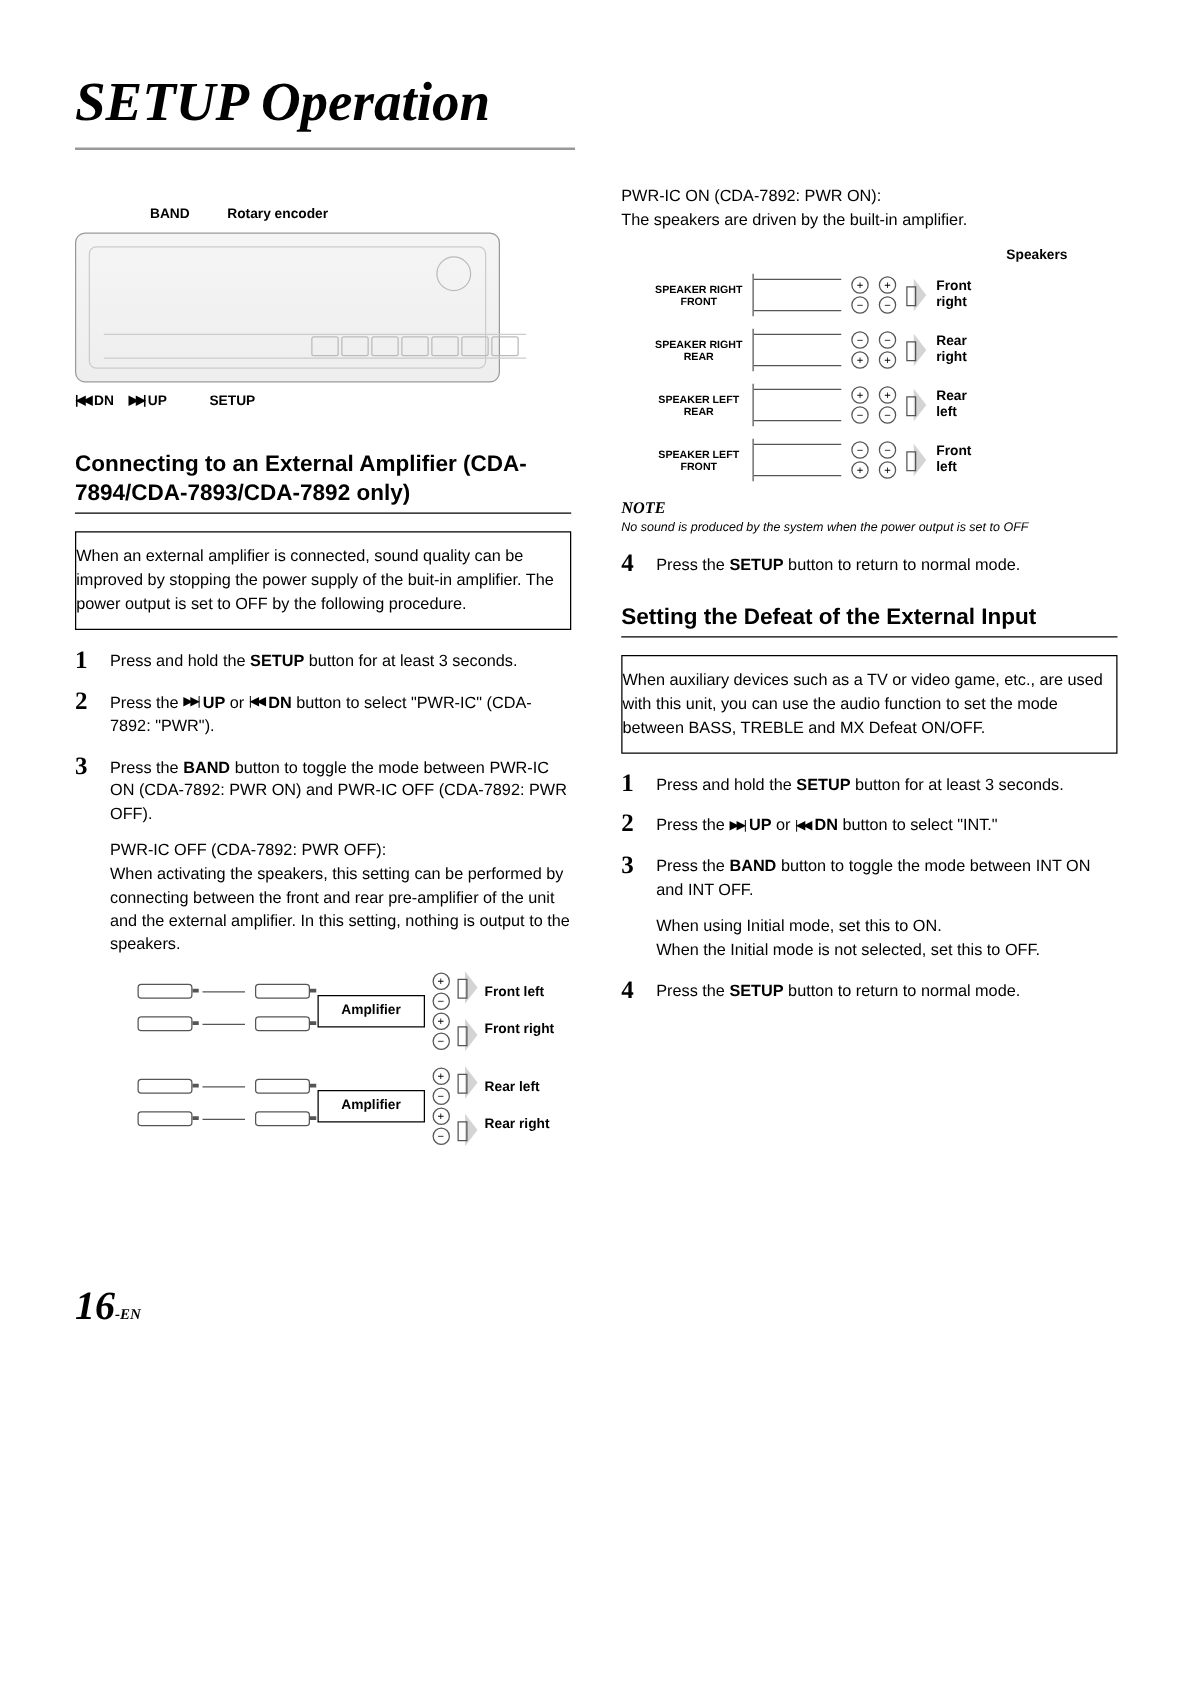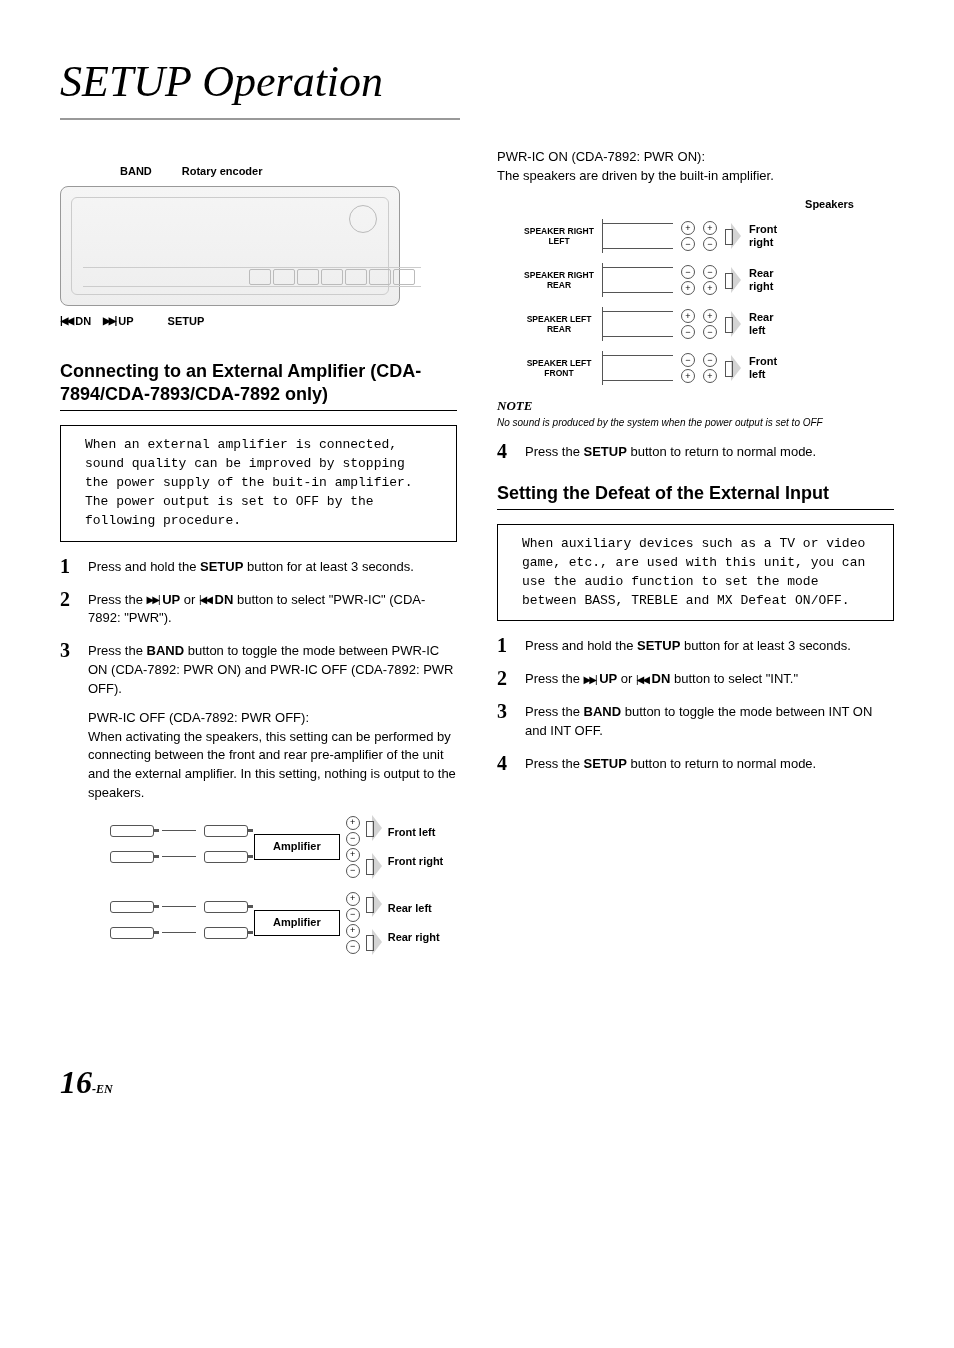--- a/index.html
+++ b/index.html
@@ -9,21 +9,21 @@
     font-size: 13px;
     line-height: 1.45;
     color: #000;
     width: 954px;
     box-sizing: border-box;
     background: #fff;
   }
   .page-title {
     font-family: "Times New Roman", serif;
     font-style: italic;
-    font-weight: normal;
+    font-weight: bold;
     font-size: 44px;
     margin: 0 0 4px 0;
     letter-spacing: 0px;
   }
   .title-rule {
     border: none;
     border-top: 2px solid #999;
     margin: 0 0 24px 0;
     width: 400px;
   }
@@ -74,23 +74,22 @@
     margin: 20px 0 2px 0;
     line-height:1.3;
   }
   .section-rule {
     border: none;
     border-top: 1px solid #000;
     margin: 4px 0 14px 0;
   }
   .intro-box {
     border: 1px solid #000;
-    padding: 10px 24px;
+    padding: 10px 0;
     margin-bottom: 14px;
-    font-family: Liberation Mono, monospace;
   }
   ol.steps {
     list-style: none;
     padding: 0;
     margin: 0;
   }
   ol.steps > li {
     display: flex;
     margin-bottom: 12px;
     gap: 12px;
@@ -313,21 +312,21 @@
   <div class="col">
     <div style="margin-top:4px;">
       <span>PWR-IC ON (CDA-7892: PWR ON):</span><br>
       <span>The speakers are driven by the built-in amplifier.</span>
     </div>
 
     <div class="spk-diagram" style="margin-left:27px;">
       <div class="spk-head">Speakers</div>
 
       <div class="spk-block">
-        <div class="spk-name">SPEAKER RIGHT LEFT</div>
+        <div class="spk-name">SPEAKER RIGHT FRONT</div>
         <div class="spk-wires">
             <div class="t"></div>
             <div class="b"></div>
           </div>
         <div class="spk-stack">
             <span class="pm">+</span>
             <span class="pm">−</span>
           </div>
         <div class="spk-stack">
             <span class="pm">+</span>
@@ -410,20 +409,22 @@
         <span class="txt"><span>Press and hold the </span><b>SETUP</b><span> button for at least 3 seconds.</span></span>
       </li>
       <li>
         <span class="num">2</span>
         <span class="txt"><span>Press the </span><span class="glyph-next">▶▶|</span><b> UP</b><span> or </span><span class="glyph-prev">|◀◀</span><b> DN</b><span> button to select "INT."</span></span>
       </li>
       <li>
         <span class="num">3</span>
         <span class="txt">
           <span>Press the </span><b>BAND</b><span> button to toggle the mode between INT ON and INT OFF.</span>
+          <div class="sub-para" style="white-space:pre-line;">When using Initial mode, set this to ON.
+When the Initial mode is not selected, set this to OFF.</div>
         </span>
       </li>
       <li>
         <span class="num">4</span>
         <span class="txt"><span>Press the </span><b>SETUP</b><span> button to return to normal mode.</span></span>
       </li>
     </ol>
   </div>
 </div>
 

